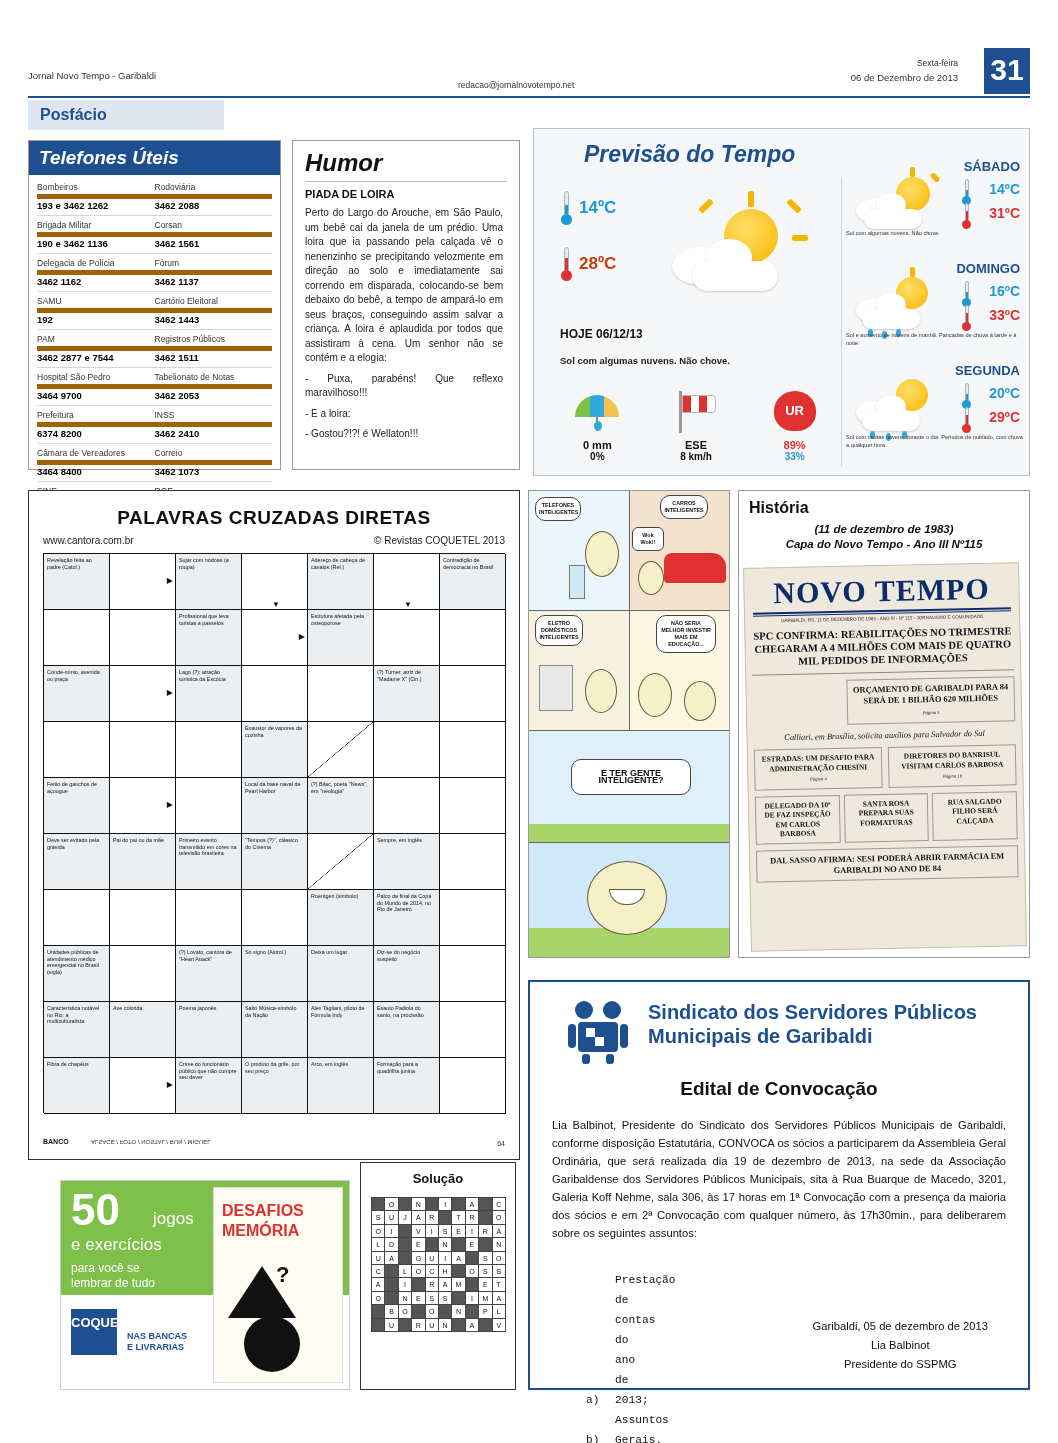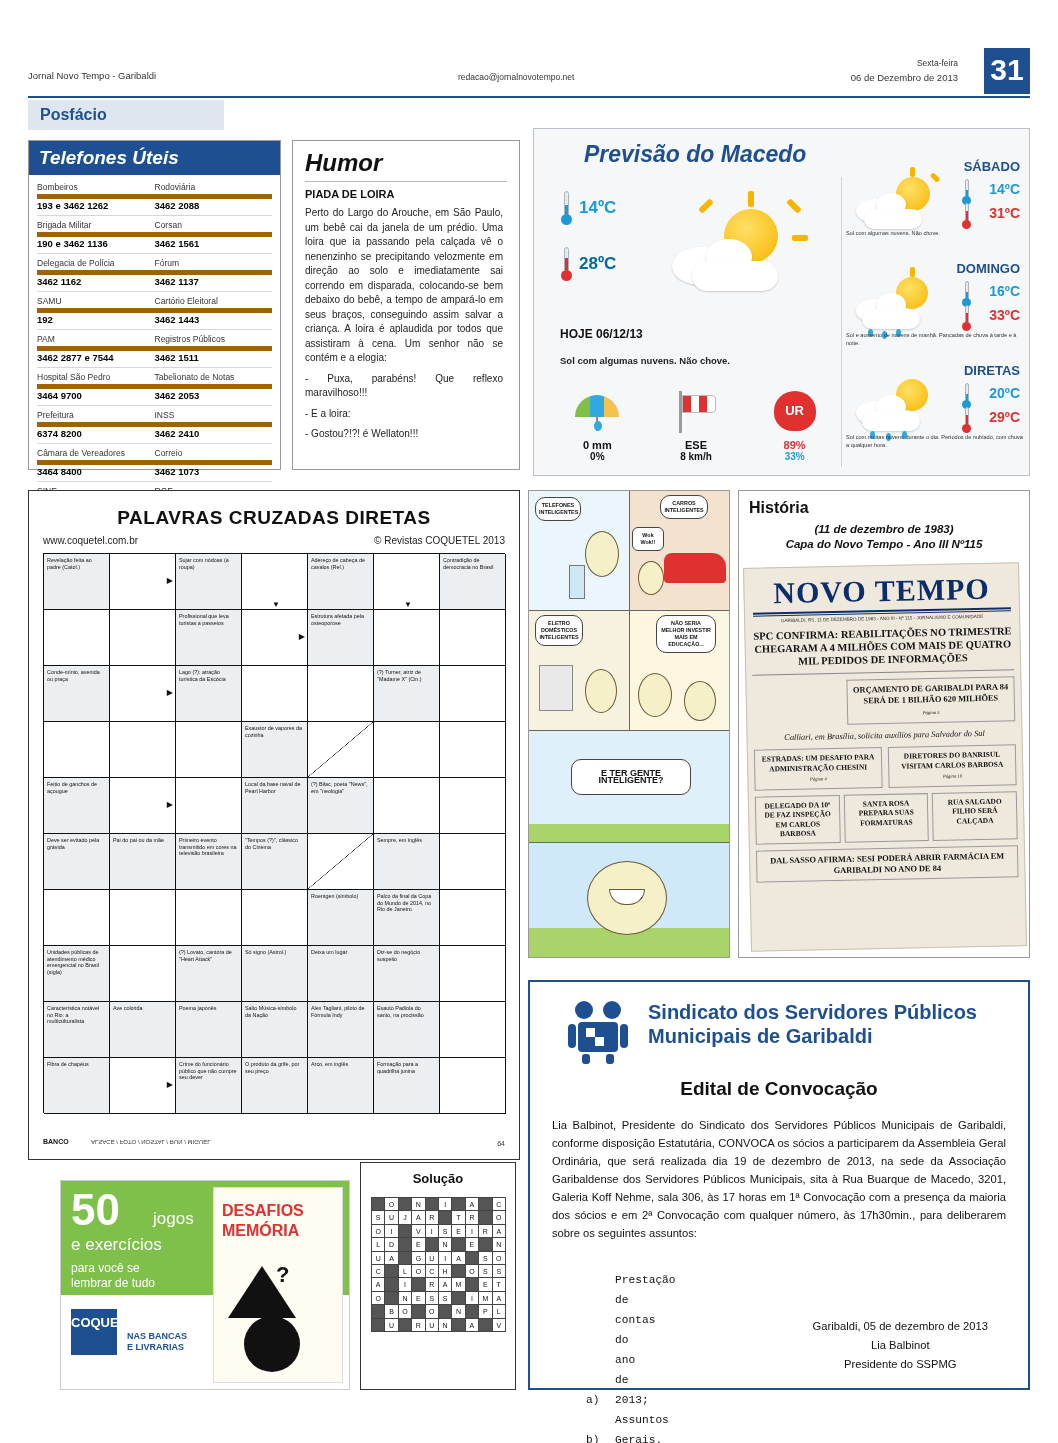--- a/index.html
+++ b/index.html
@@ -24,21 +24,21 @@
     position: absolute;
     left: 28px; top: 60px; right: 28px;
     height: 38px;
     border-bottom: 2px solid #1d4f91;
   }
   .masthead .left {
     position: absolute; left: 0; top: 10px;
     font-size: 9.5px; color: #333;
   }
   .masthead .mid {
-    position: absolute; left: 430px; top: 12px;
+    position: absolute; left: 430px; top: 20px;
     font-size: 8.5px; color: #333;
   }
   .masthead .date {
     position: absolute; right: 72px; top: 12px;
     font-size: 9.5px; color: #333;
   }
   .masthead .weekday {
     position: absolute; right: 72px; top: -2px;
     font-size: 8.5px; color: #333;
   }
@@ -129,21 +129,21 @@
     position: absolute; left: 50px; top: 12px;
     font-size: 23px; font-style: italic; font-weight: bold; color: #1d4f91;
   }
   .weather .today {
     position: absolute; left: 8px; top: 48px;
     width: 300px; height: 290px;
     border-right: 1px solid #cdd5dd;
   }
   .temp-row { display: flex; align-items: center; margin-left: 18px; }
   .temp-val { font-size: 17px; font-weight: bold; color: #1d9ad6; margin-left: 6px; }
-  .temp-val.hot { color: #0369a1; }
+  .temp-val.hot { color: #c2410c; }
   .thermo { width: 13px; height: 34px; position: relative; }
   .thermo .tube {
     position: absolute; left: 4px; top: 0; width: 5px; height: 24px;
     background: #dde3e8; border: 1px solid #aab3bb; border-radius: 3px 3px 0 0;
   }
   .thermo .bulb {
     position: absolute; left: 1px; bottom: 0; width: 11px; height: 11px;
     border-radius: 50%;
   }
   .thermo.cold .bulb { background: #1d9ad6; }
@@ -482,21 +482,21 @@
   <div class="humor">
     <h2>Humor</h2>
     <h3>PIADA DE LOIRA</h3>
     <p>Perto do Largo do Arouche, em São Paulo, um bebê cai da janela de um prédio. Uma loira que ia passando pela calçada vê o nenenzinho se precipitando velozmente em direção ao solo e imediatamente sai correndo em disparada, colocando-se bem debaixo do bebê, a tempo de ampará-lo em seus braços, conseguindo assim salvar a criança. A loira é aplaudida por todos que assistiram à cena. Um senhor não se contém e a elogia:</p>
     <p>-      Puxa, parabéns! Que reflexo maravilhoso!!!</p>
     <p>- E a loira:</p>
     <p>- Gostou?!?! é Wellaton!!!</p>
   </div>
 
   <div class="weather">
-    <div class="title">Previsão do Macedo</div>
+    <div class="title">Previsão do Tempo</div>
 
     <div class="today">
       <div class="temp-row" style="margin-top:14px;">
         <div class="thermo cold">
           <div class="tube"></div>
             <div class="bulb"></div>
         </div>
         <div class="temp-val">14ºC</div>
       </div>
       <div class="temp-row" style="margin-top:22px;">
@@ -592,21 +592,21 @@
       <div class="tmin">16ºC</div>
       <div class="th-mini hot" style="left:116px; top:46px;">
           <div class="tube"></div>
           <div class="bulb"></div>
         </div>
       <div class="tmax">33ºC</div>
       <div class="mini">Sol e aumento de nuvens de manhã. Pancadas de chuva à tarde e à noite.</div>
     </div>
 
     <div class="forecast-day" style="top:232px;">
-      <div class="dayname">DIRETAS</div>
+      <div class="dayname">SEGUNDA</div>
       <div class="cloudgroup" style="left:4px; top:14px; width:100px; height:66px;">
         <div class="sun" style="left:46px; top:4px; width:32px; height:32px;"></div>
         <div class="cloud" style="left:6px; top:26px; width:38px; height:24px;"></div>
         <div class="cloud" style="left:26px; top:20px; width:30px; height:24px;"></div>
         <div class="cloud" style="left:12px; top:36px; width:58px; height:20px; border-radius:12px;"></div>
         <div style="position:absolute;left:20px;top:56px;width:5px;height:8px;background:#2fa9e0;border-radius:50%;"></div>
         <div style="position:absolute;left:36px;top:58px;width:5px;height:8px;background:#2fa9e0;border-radius:50%;"></div>
         <div style="position:absolute;left:52px;top:56px;width:5px;height:8px;background:#2fa9e0;border-radius:50%;"></div>
       </div>
       <div class="th-mini cold" style="left:116px; top:22px;">
@@ -619,21 +619,21 @@
           <div class="bulb"></div>
         </div>
       <div class="tmax">29ºC</div>
       <div class="mini">Sol com muitas nuvens durante o dia. Períodos de nublado, com chuva a qualquer hora.</div>
     </div>
   </div>
 
   <div class="crossword">
     <div class="cwtitle">PALAVRAS CRUZADAS DIRETAS</div>
     <div class="cwsub">
-      <div>www.coquetel.com.br</div>
+      <div>www.cantora.com.br</div>
       <div>© Revistas COQUETEL 2013</div>
     </div>
 
     <div class="grid">
 
       <div class="cell clue">Revelação feita ao padre (Catol.)</div>
       <div class="cell">
           <span class="arrow r">▶</span>
         </div>
       <div class="cell clue">Sujar com nódoas (a roupa)</div>

